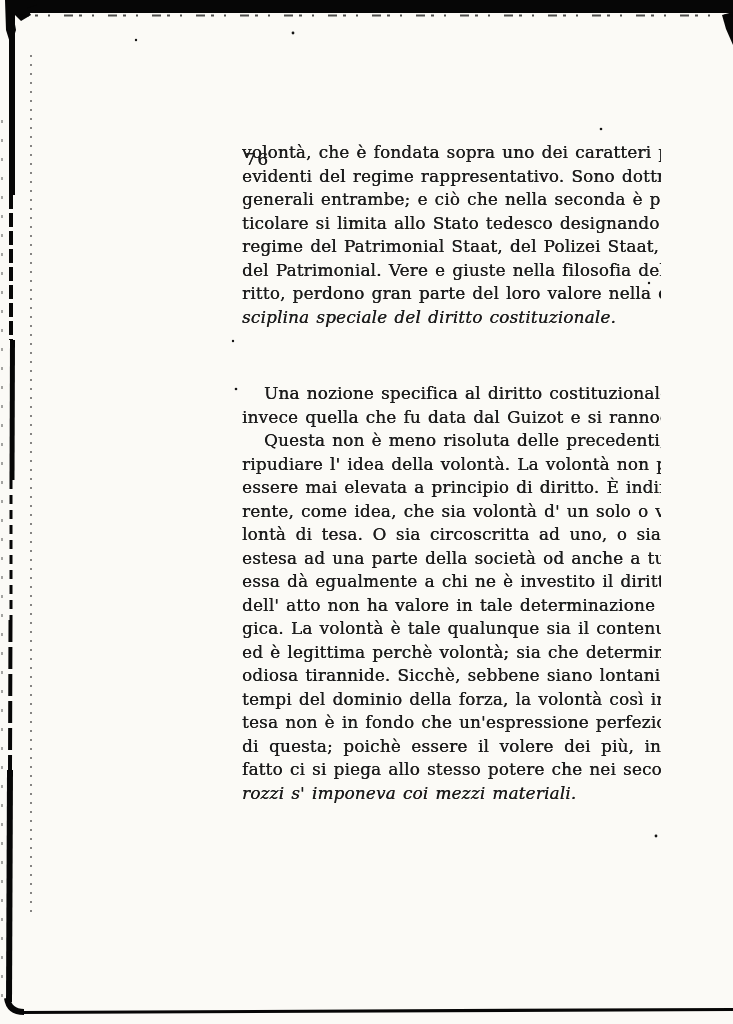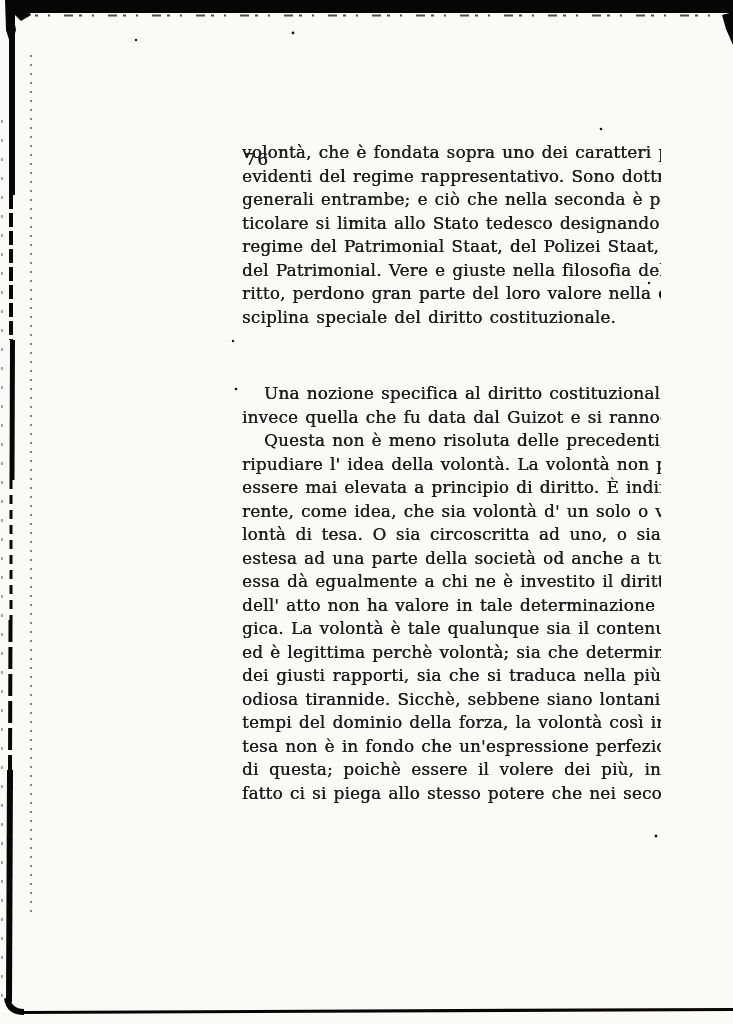--- a/index.html
+++ b/index.html
@@ -40,21 +40,21 @@
   .line {
     height: 23.5px;
     line-height: 23.5px;
     overflow: hidden;
     white-space: nowrap;
     text-align: justify;
     text-align-last: justify;
     letter-spacing: 0.2px;
     word-spacing: 1.5px;
   }
-  .line.para-end { text-align-last: left; }
+  .line.para-end { text-align-last: left; font-style: italic; }
   .line.indent { padding-left: 22px; }
   .it { }
 </style>
 </head>
 <body>
 
 <div class="page">
 
   <svg class="artifacts" width="733" height="1024" viewBox="0 0 733 1024" aria-hidden="true">
     <g fill="#060606" stroke="none">
@@ -107,22 +107,22 @@
         <div class="line indent"><span>Questa non è meno risoluta delle precedenti, nel</span></div>
         <div class="line"><span>ripudiare l' idea della volontà. La volontà non può</span></div>
         <div class="line"><span>essere mai elevata a principio di diritto. È indiffe-</span></div>
         <div class="line"><span>rente, come idea, che sia volontà d' un solo o vo-</span></div>
         <div class="line"><span>lontà di tesa. O sia circoscritta ad uno, o sia</span></div>
         <div class="line"><span>estesa ad una parte della società od anche a tutta,</span></div>
         <div class="line"><span>essa dà egualmente a chi ne è investito il diritto</span></div>
         <div class="line"><span>dell' atto non ha valore in tale determinazione lo-</span></div>
         <div class="line"><span>gica. La volontà è tale qualunque sia il contenuto;</span></div>
         <div class="line"><span>ed è legittima perchè volontà; sia che determini</span></div>
-        <div class="line"><span>dei giusti rapporti, sia che si traduca nella più</span></div>
         <div class="line"><span>odiosa tirannide. Sicchè, sebbene siano lontani i</span></div>
         <div class="line"><span>tempi del dominio della forza, la volontà così in-</span></div>
         <div class="line"><span>tesa non è in fondo che un'espressione perfezionata</span></div>
         <div class="line"><span>di questa; poichè essere il volere dei più, in</span></div>
         <div class="line"><span>fatto ci si piega allo stesso potere che nei secoli</span></div>
+        <div class="line para-end"><span>rozzi s' imponeva coi mezzi materiali.</span></div>
       </div>
     </main>
 
 </div>
 
 </body></html>

